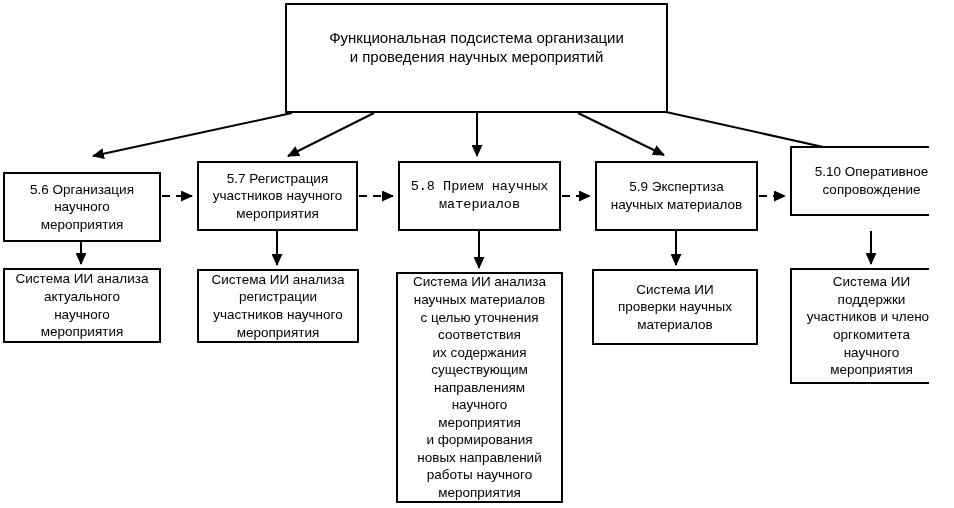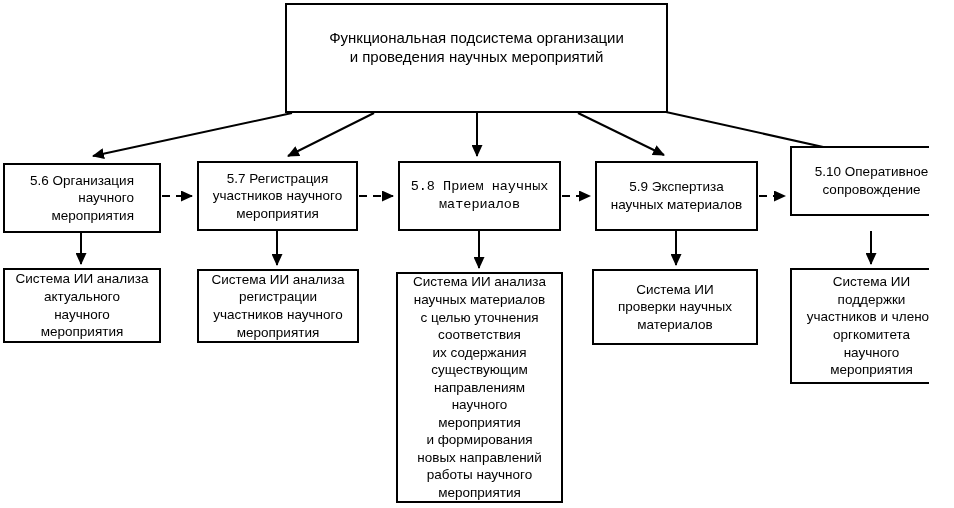--- a/index.html
+++ b/index.html
@@ -37,21 +37,21 @@
     line-height: 1.3;
   }
   .root-box {
     left: 285px; top: 3px; width: 383px; height: 110px;
     font-size: 15px;
     padding-bottom: 22px;
   }
   .mid  { font-size: 13.5px; }
   .bot  { font-size: 13.5px; }
 
-  .m0 { left: 3px;   top: 163px; width: 158px; height: 70px; text-align: right; }
+  .m0 { left: 3px;   top: 172px; width: 158px; height: 70px; }
   .m1 { left: 197px; top: 161px; width: 161px; height: 70px; text-align: center; }
   .m2 { left: 398px; top: 161px; width: 163px; height: 70px; font-family: Liberation Mono, monospace; }
   .m3 { left: 595px; top: 161px; width: 163px; height: 70px; }
   .m4 { left: 790px; top: 146px; width: 163px; height: 70px; }
 
   .b0 { left: 3px;   top: 268px; width: 158px; height: 75px; }
   .b1 { left: 197px; top: 269px; width: 162px; height: 74px; }
   .b2 { left: 396px; top: 272px; width: 167px; height: 231px; }
   .b3 { left: 592px; top: 269px; width: 166px; height: 76px; }
   .b4 { left: 790px; top: 268px; width: 163px; height: 116px; }

